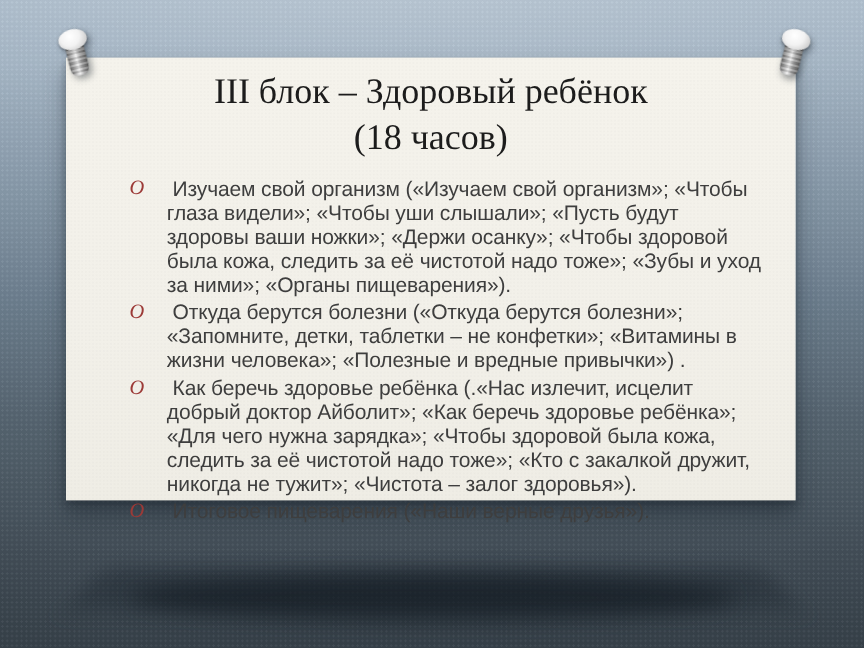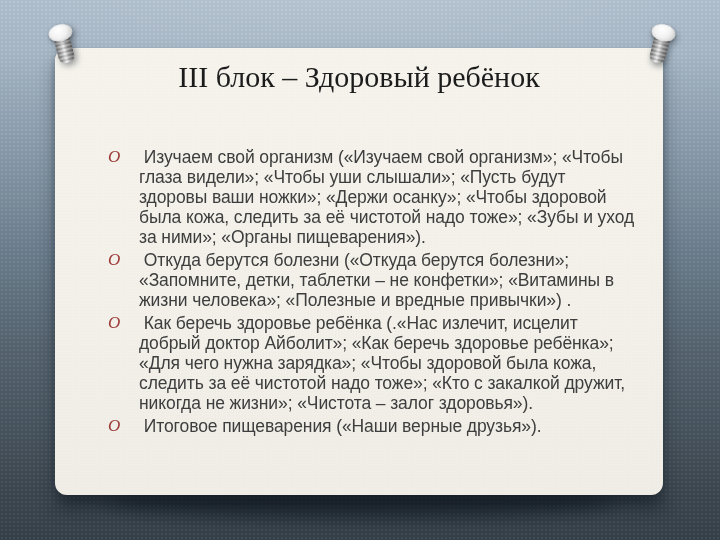--- a/index.html
+++ b/index.html
@@ -40,27 +40,26 @@
     background: rgba(20, 30, 38, 0.35);
     border-radius: 8px;
     filter: blur(10px);
     transform: perspective(200px) rotateX(30deg);
   }
   .paper {
     position: absolute;
     left: 55px;
     top: 48px;
     width: 608px;
-    height: 447px;
+    height: 369px;
     background:
       radial-gradient(rgba(0,0,0,0.015) 1px, transparent 1px),
       linear-gradient(180deg, #f5f3ec 0%, #f2f0e9 60%, #efede5 100%);
     background-size: 3px 3px, auto;
     box-shadow: 0 4px 6px rgba(25, 34, 42, 0.35), 0 12px 18px rgba(18, 26, 33, 0.35);
-    border-radius: 12px;
   }
   
   .title {
     margin: 0;
     padding-top: 10px;
     text-align: center;
     font-family: "Liberation Serif", serif;
     font-weight: 400;
     color: #1c1c1c;
     font-size: 30px;
@@ -131,34 +130,35 @@
 <body>
 
 <div class="stage">
 
   <div class="paper-shadow-wide"></div>
   <div class="paper-shadow"></div>
 
   <div class="paper">
     <h1 class="title">
       <span>III блок – Здоровый ребёнок</span>
+      <span>(18 часов)</span>
     </h1>
 
     <ul class="bullets">
       <li class="bullet">
         <span class="marker">O</span>
         <span class="text"> Изучаем свой организм («Изучаем свой организм»; «Чтобы глаза видели»; «Чтобы уши слышали»; «Пусть будут здоровы ваши ножки»; «Держи осанку»; «Чтобы здоровой была кожа, следить за её чистотой надо тоже»; «Зубы и уход за ними»; «Органы пищеварения»).</span>
       </li>
       <li class="bullet">
         <span class="marker">O</span>
         <span class="text"> Откуда берутся болезни («Откуда берутся болезни»; «Запомните, детки, таблетки – не конфетки»; «Витамины в жизни человека»; «Полезные и вредные привычки») .</span>
       </li>
       <li class="bullet">
         <span class="marker">O</span>
-        <span class="text"> Как беречь здоровье ребёнка (.«Нас излечит, исцелит добрый доктор Айболит»; «Как беречь здоровье ребёнка»; «Для чего нужна зарядка»; «Чтобы здоровой была кожа, следить за её чистотой надо тоже»; «Кто с закалкой дружит, никогда не жизни»; «Чистота – залог здоровья»).</span>
+        <span class="text"> Как беречь здоровье ребёнка (.«Нас излечит, исцелит добрый доктор Айболит»; «Как беречь здоровье ребёнка»; «Для чего нужна зарядка»; «Чтобы здоровой была кожа, следить за её чистотой надо тоже»; «Кто с закалкой дружит, никогда не тужит»; «Чистота – залог здоровья»).</span>
       </li>
       <li class="bullet">
         <span class="marker">O</span>
         <span class="text"> Итоговое пищеварения («Наши верные друзья»).</span>
       </li>
     </ul>
   </div>
 
   <div class="pin pin-left">
     <div class="pin-body"></div>

